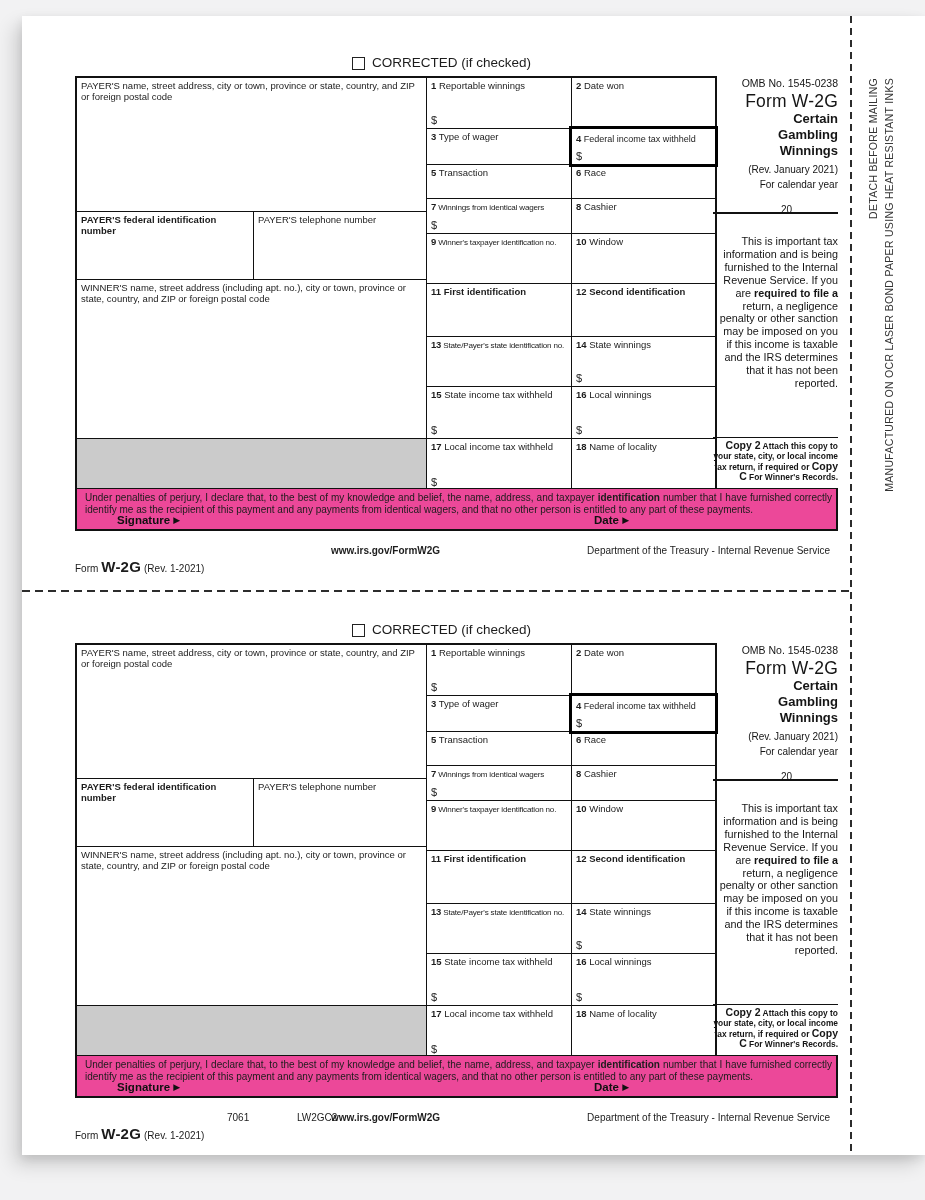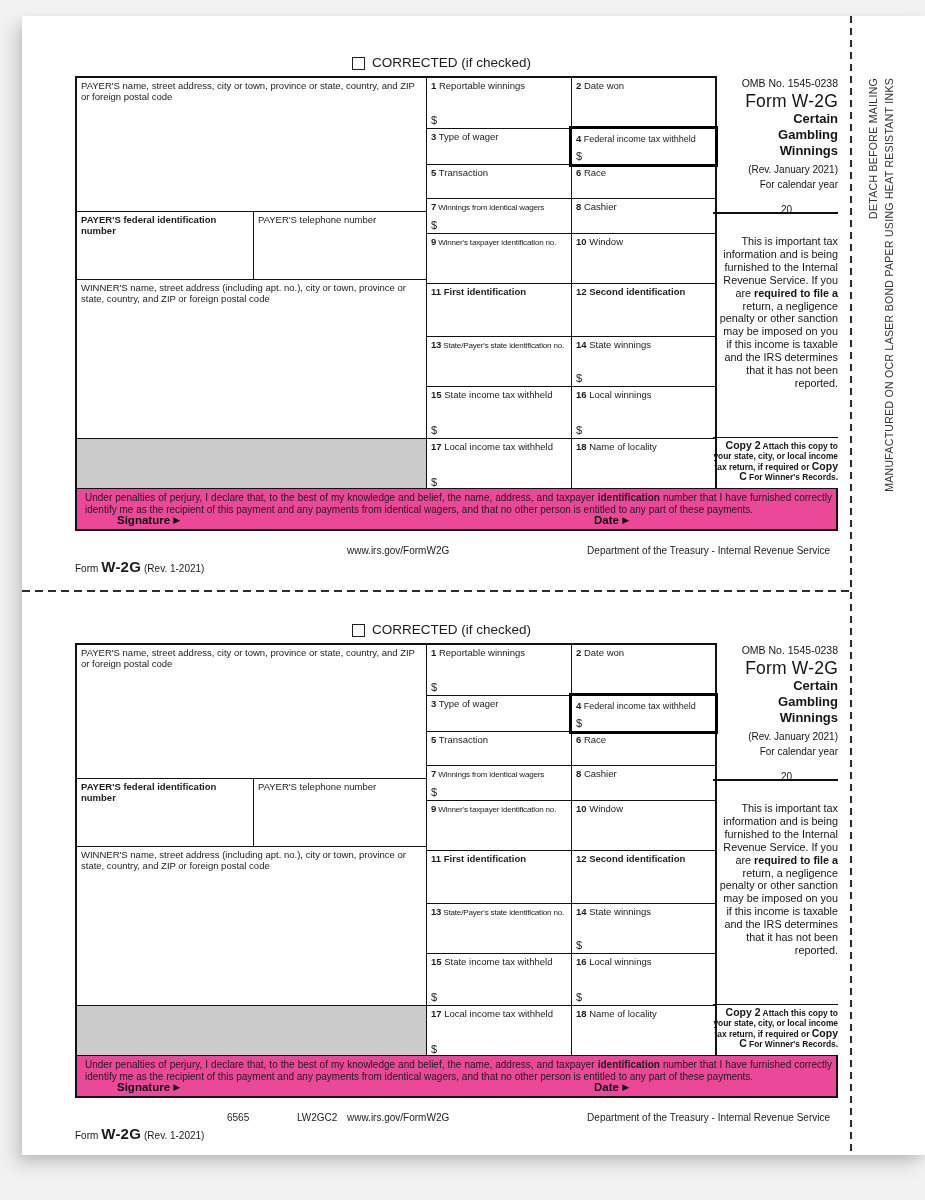--- a/index.html
+++ b/index.html
@@ -74,21 +74,21 @@
   .sig-label { position:absolute; left:8px; bottom:3px; font-size:11.5px; font-weight:bold; white-space:nowrap;margin-left:32px; }
   .date-label { position:absolute; left:517px; bottom:3px; font-size:11.5px; font-weight:bold; white-space:nowrap; }
   .arrow { font-size:9px; vertical-align:1px; }
 
   
   .footer { position:absolute; left:0; top:486px; width:763px; height:18px; font-size:10px; color:#1c1c1c; }
   .f-left { position:absolute; left:0; top:2px; display:flex; align-items:baseline; white-space:nowrap; }
   .f-formname { font-size:15px; font-weight:bold; margin:15px 3px; letter-spacing:0.2px; }
   .f-code1 { position:absolute; left:152px; top:4px; }
   .f-code2 { position:absolute; left:222px; top:4px; }
-  .f-url { position:absolute; left:272px; top:4px; }
+  .f-url { position:absolute; left:256px; top:4px;font-weight:bold; }
   .f-agency { position:absolute; right:8px; top:4px; }
   .print-code { display:none; }
   .show-codes .print-code { display:block; }
 
   
   .vdash {
     position:absolute; left:828px; top:0; width:2px; height:1139px;
     background:repeating-linear-gradient(to bottom,#2c2c2c 0 7px,transparent 7px 12px);
   }
   .hdash {
@@ -359,19 +359,19 @@
       <div class="sig-label"><span>Signature</span> <span class="arrow">▶</span></div>
       <div class="date-label"><span>Date</span> <span class="arrow">▶</span></div>
     </div>
 
     <div class="footer">
       <div class="f-left">
         <span>Form</span>
         <span class="f-formname">W-2G</span>
         <span>(Rev. 1-2021)</span>
       </div>
-      <div class="f-code1 print-code">6565</div>
+      <div class="f-code1 print-code">7061</div>
       <div class="f-code2 print-code">LW2GC2</div>
       <div class="f-url">www.irs.gov/FormW2G</div>
       <div class="f-agency">Department of the Treasury - Internal Revenue Service</div>
     </div>
   </div>
   </div>
 
 </body></html>

